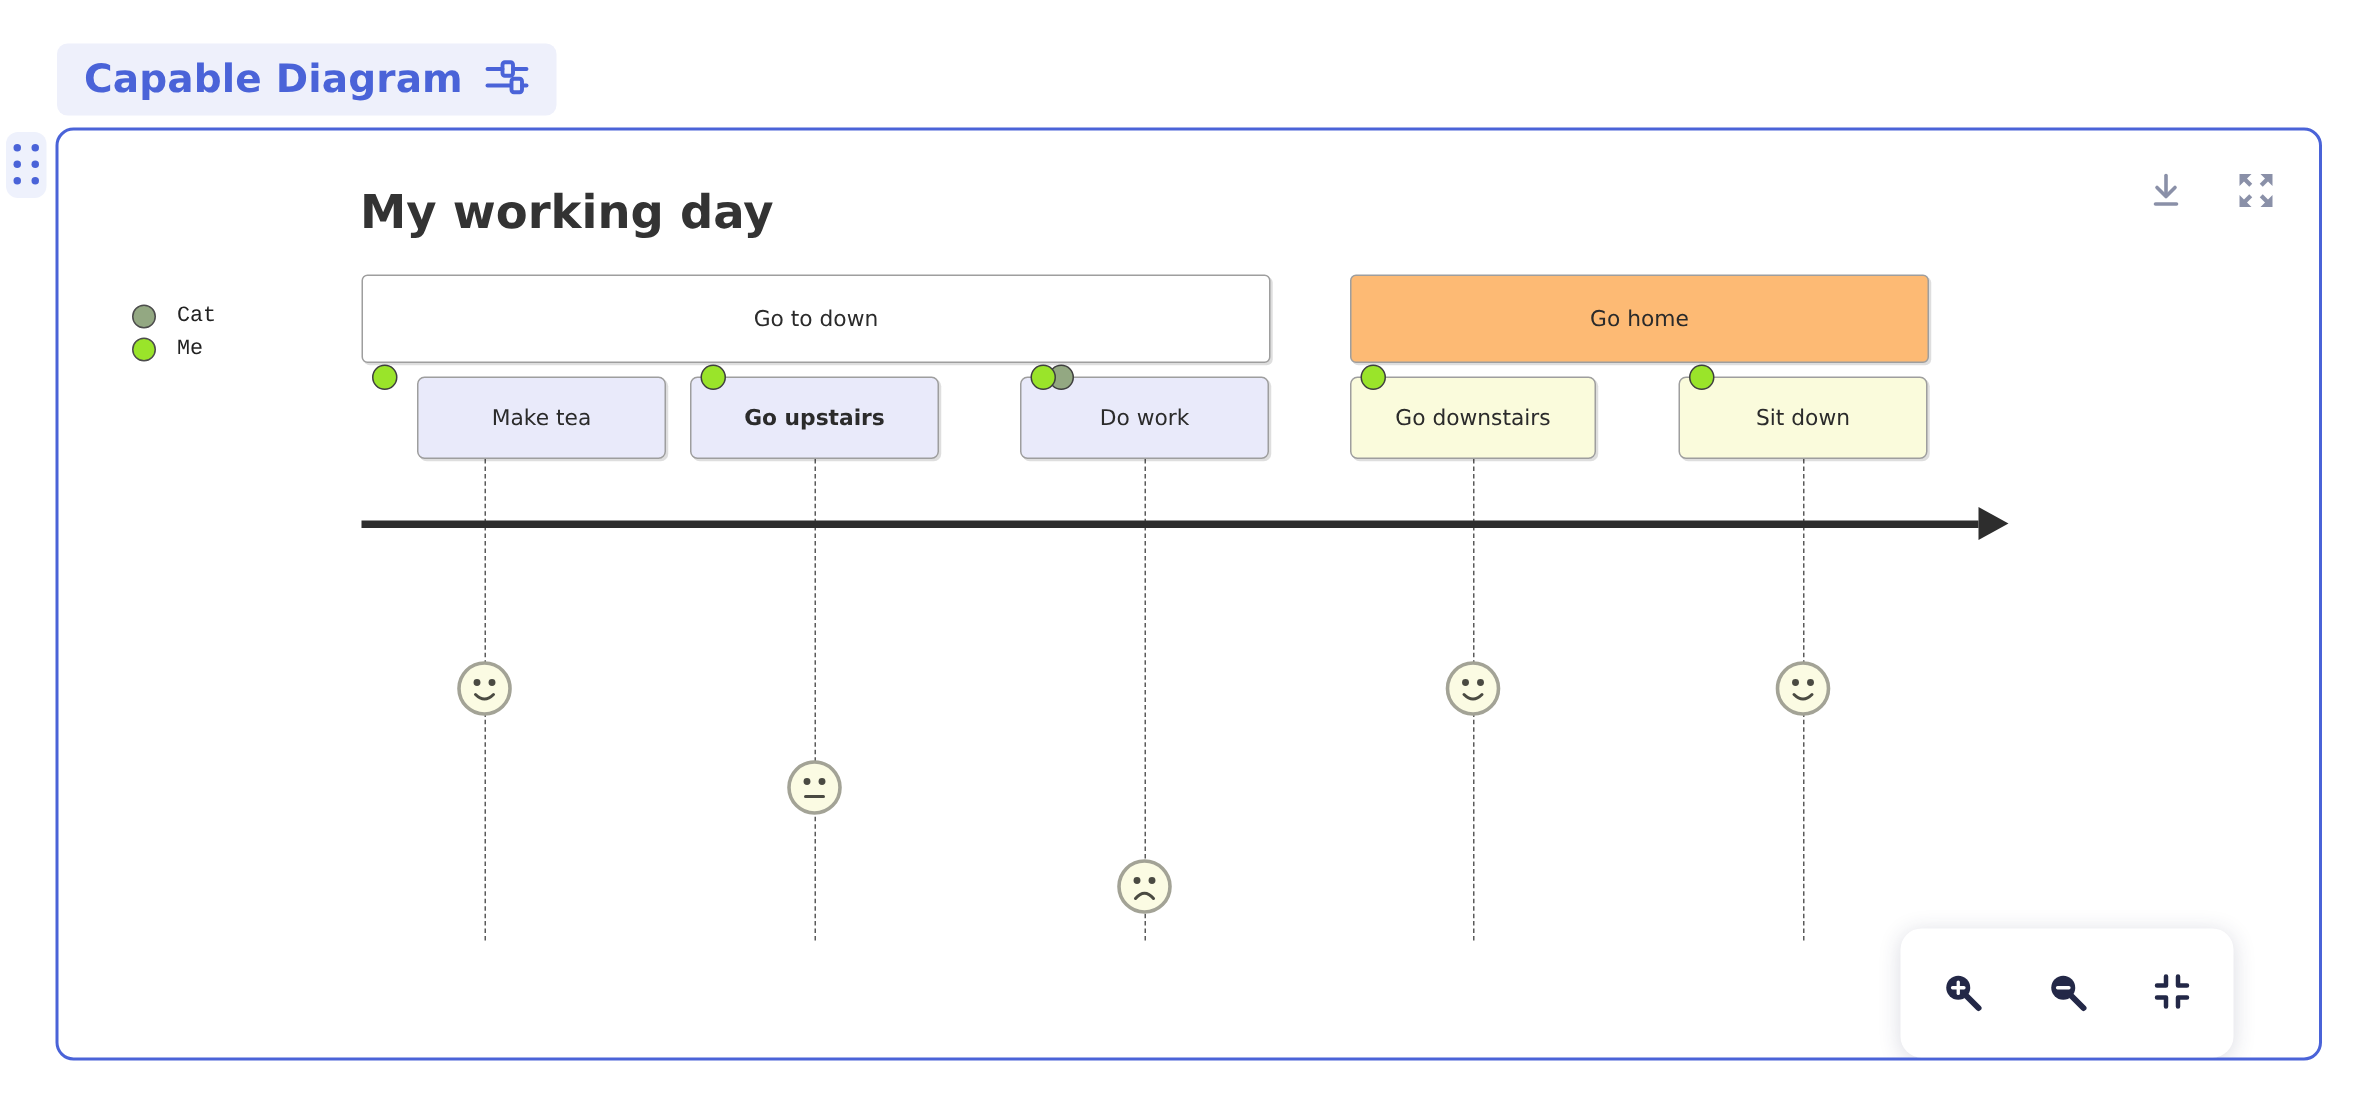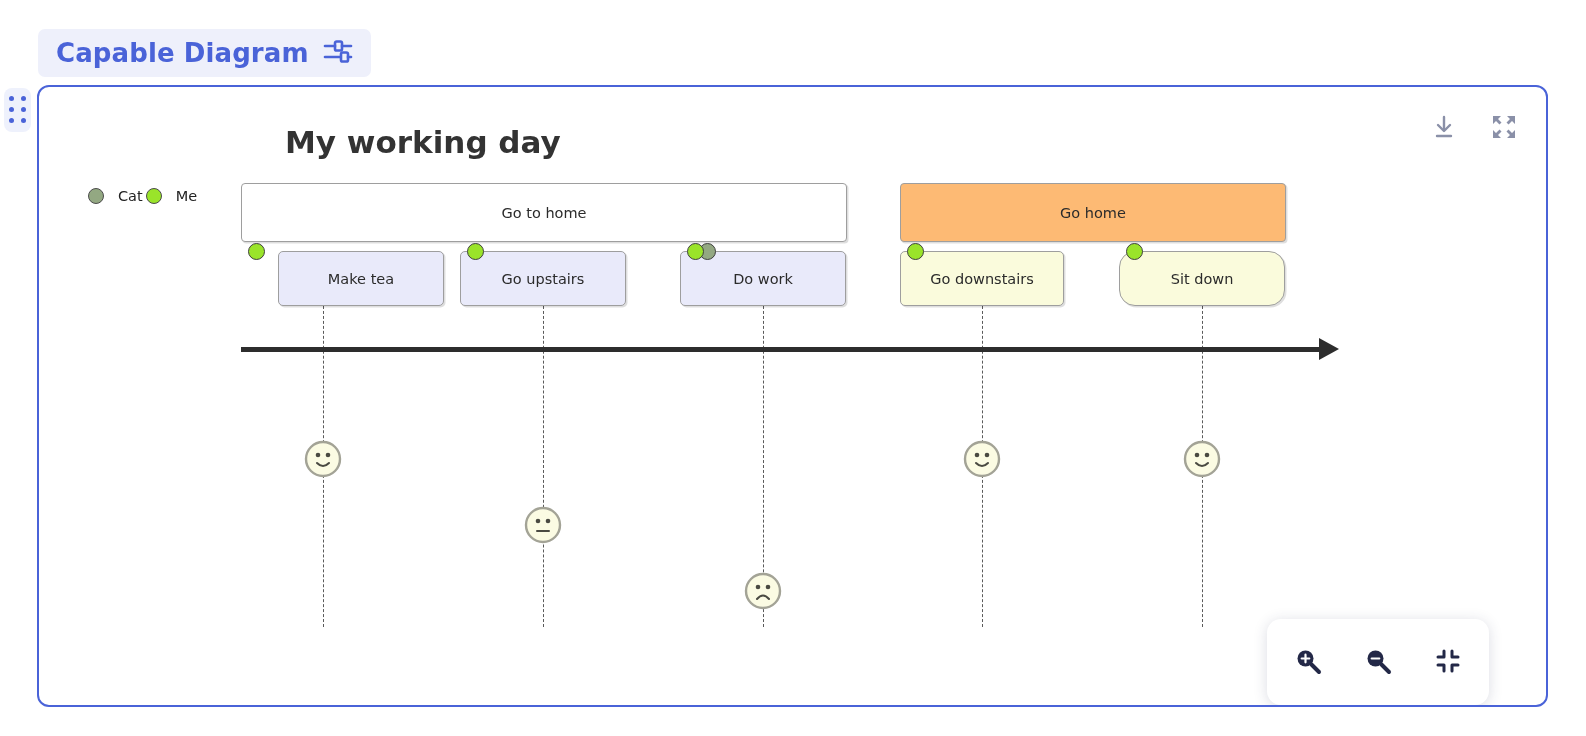--- a/index.html
+++ b/index.html
@@ -102,31 +102,31 @@
 
   
   #diagram-title {
     position: absolute;
     left: 201px;
     top: 37px;
     font-size: 31px;
     font-weight: bold;
     color: #333333;
     white-space: nowrap;
-    margin-left: 45px;
   }
 
   
   #legend {
     position: absolute;
     left: 49px;
-    top: 99px;
-    display: flex;
-    flex-direction: row;
+    top: 114px;
+    display: flex;
+    flex-direction: column;
     gap: 3px;
+    font-family: Liberation Mono, monospace;
   }
   #legend .legend-row {
     display: flex;
     align-items: center;
     gap: 14px;
     height: 19px;
   }
   #legend .legend-swatch {
     width: 16px; height: 16px;
     border-radius: 50%;
@@ -281,50 +281,50 @@
         <span class="legend-label">Cat</span>
       </div>
       <div class="legend-row">
         <span class="legend-swatch" style="background:#9ae42a"></span>
         <span class="legend-label">Me</span>
       </div>
     </div>
 
     <div id="diagram-area">
         <div class="section-box" style="left: 202px; top: 96px; width: 606px; height: 59px; background: rgb(255, 255, 255);">
-          <span>Go to home</span>
+          <span>Go to down</span>
         </div>
         <div class="section-box" style="left: 861px; top: 96px; width: 386px; height: 59px; background: #fdba74;">
           <span>Go home</span>
         </div>
         <div class="lifeline" style="left: 284px; top: 219px; height: 321px;"></div>
         <div class="lifeline" style="left: 504px; top: 219px; height: 321px;"></div>
         <div class="lifeline" style="left: 724px; top: 219px; height: 321px;"></div>
         <div class="lifeline" style="left: 943px; top: 219px; height: 321px;"></div>
         <div class="lifeline" style="left: 1163px; top: 219px; height: 321px;"></div>
         <div id="timeline-axis" style="left: 202px; top: 260px; width: 1078px;"></div>
         <div id="timeline-arrow" style="left: 1280px; top: 251px;"></div>
         <div class="event-box" style="left: 202px; top: 164px; width: 166px; height: 55px; background: rgb(233, 234, 250); margin-left: 37px;">
           <span>Make tea</span>
         </div>
         <div class="marker" style="background: rgb(154, 228, 42); left: 209px; top: 156px; z-index: 5;"></div>
-        <div class="event-box" style="left: 421px; top: 164px; width: 166px; height: 55px; background: rgb(233, 234, 250);">
+        <div class="event-box" style="left: 421px; top: 164px; width: 166px; height: 55px; background: rgb(233, 234, 250); font-weight: bold;">
           <span>Go upstairs</span>
         </div>
         <div class="marker" style="background: rgb(154, 228, 42); left: 428px; top: 156px; z-index: 5;"></div>
         <div class="event-box" style="left: 641px; top: 164px; width: 166px; height: 55px; background: rgb(233, 234, 250);">
           <span>Do work</span>
         </div>
         <div class="marker" style="background: rgb(154, 228, 42); left: 648px; top: 156px; z-index: 5;"></div>
         <div class="marker" style="background: rgb(147, 168, 130); left: 660px; top: 156px; z-index: 4;"></div>
         <div class="event-box" style="left: 861px; top: 164px; width: 164px; height: 55px; background: rgb(250, 251, 220);">
           <span>Go downstairs</span>
         </div>
         <div class="marker" style="background: rgb(154, 228, 42); left: 868px; top: 156px; z-index: 5;"></div>
-        <div class="event-box" style="left: 1080px; top: 164px; width: 166px; height: 55px; background: rgb(250, 251, 220); border-radius: 16px;">
+        <div class="event-box" style="left: 1080px; top: 164px; width: 166px; height: 55px; background: rgb(250, 251, 220);">
           <span>Sit down</span>
         </div>
         <div class="marker" style="background: rgb(154, 228, 42); left: 1087px; top: 156px; z-index: 5;"></div>
         <div class="face" style="left: 265px; top: 353px;"><svg width="38" height="38" viewBox="0 0 38 38">
             <circle cx="19" cy="19" r="17" fill="#fbfbe3" stroke="#a3a396" stroke-width="2.4"></circle>
             <circle cx="14" cy="15" r="2.3" fill="#4a4a42"></circle>
             <circle cx="24" cy="15" r="2.3" fill="#4a4a42"></circle>
             <path d="M13 23 Q19 29 25 23" fill="none" stroke="#4a4a42" stroke-width="2" stroke-linecap="round"></path>
           </svg></div>
         <div class="face" style="left: 485px; top: 419px;"><svg width="38" height="38" viewBox="0 0 38 38">

